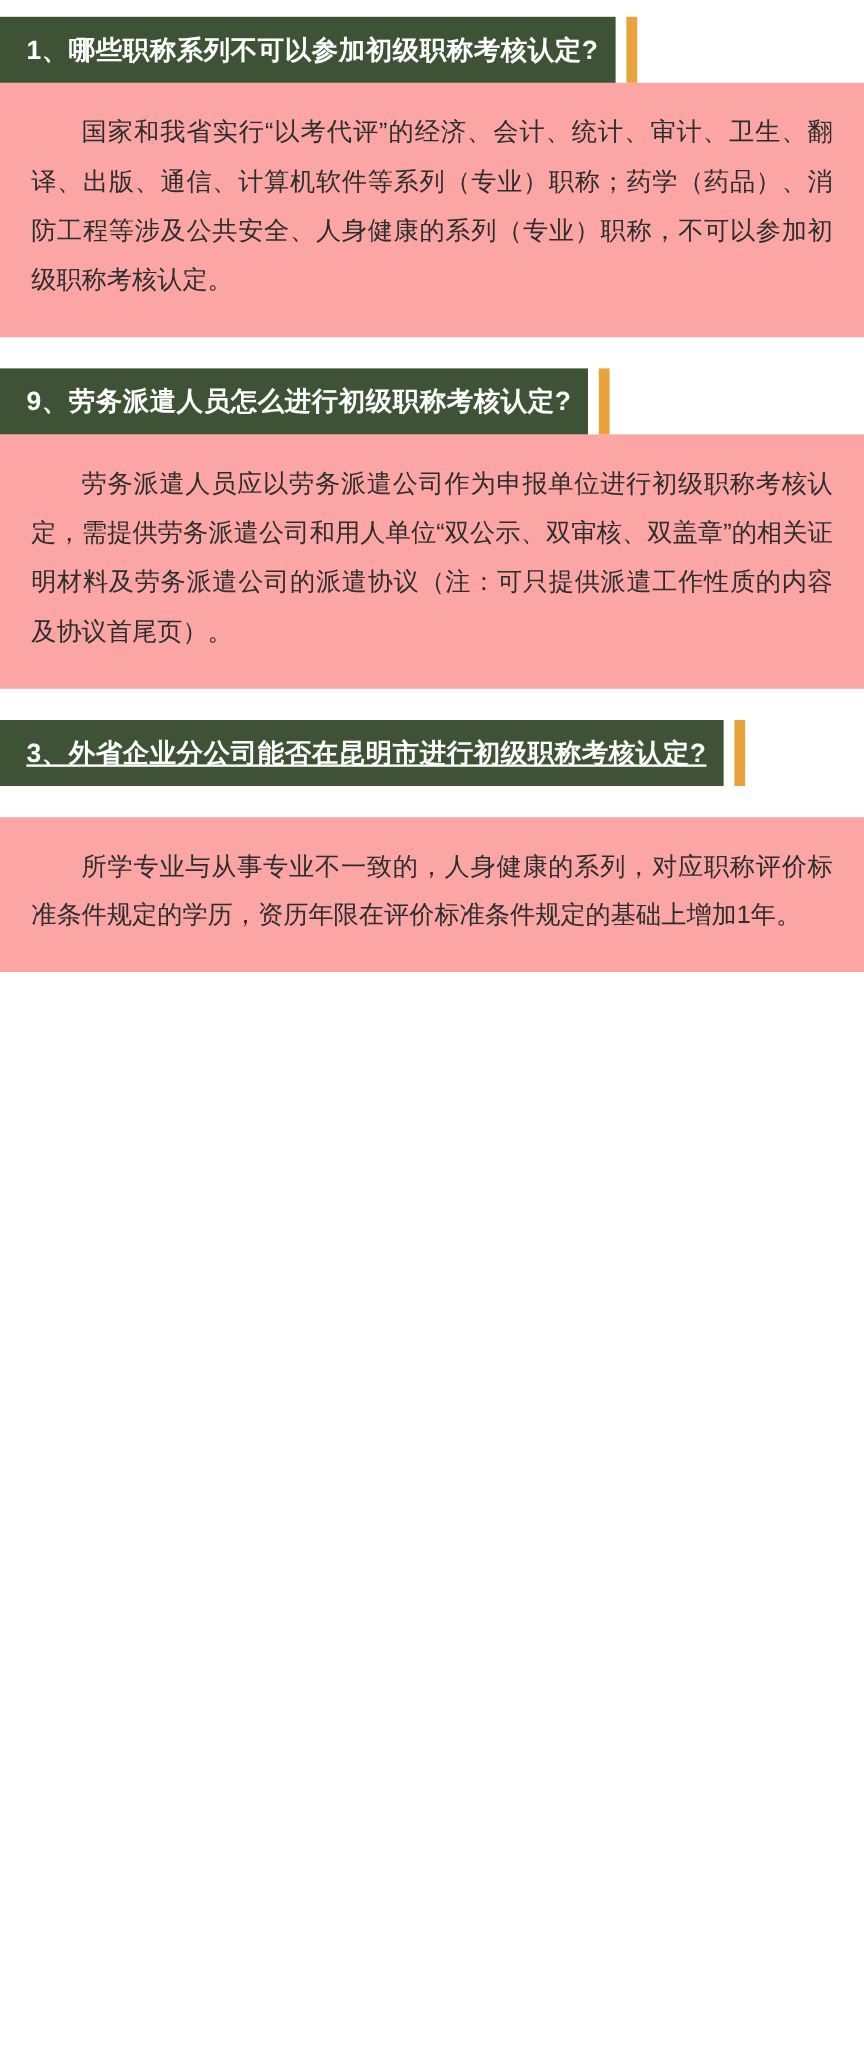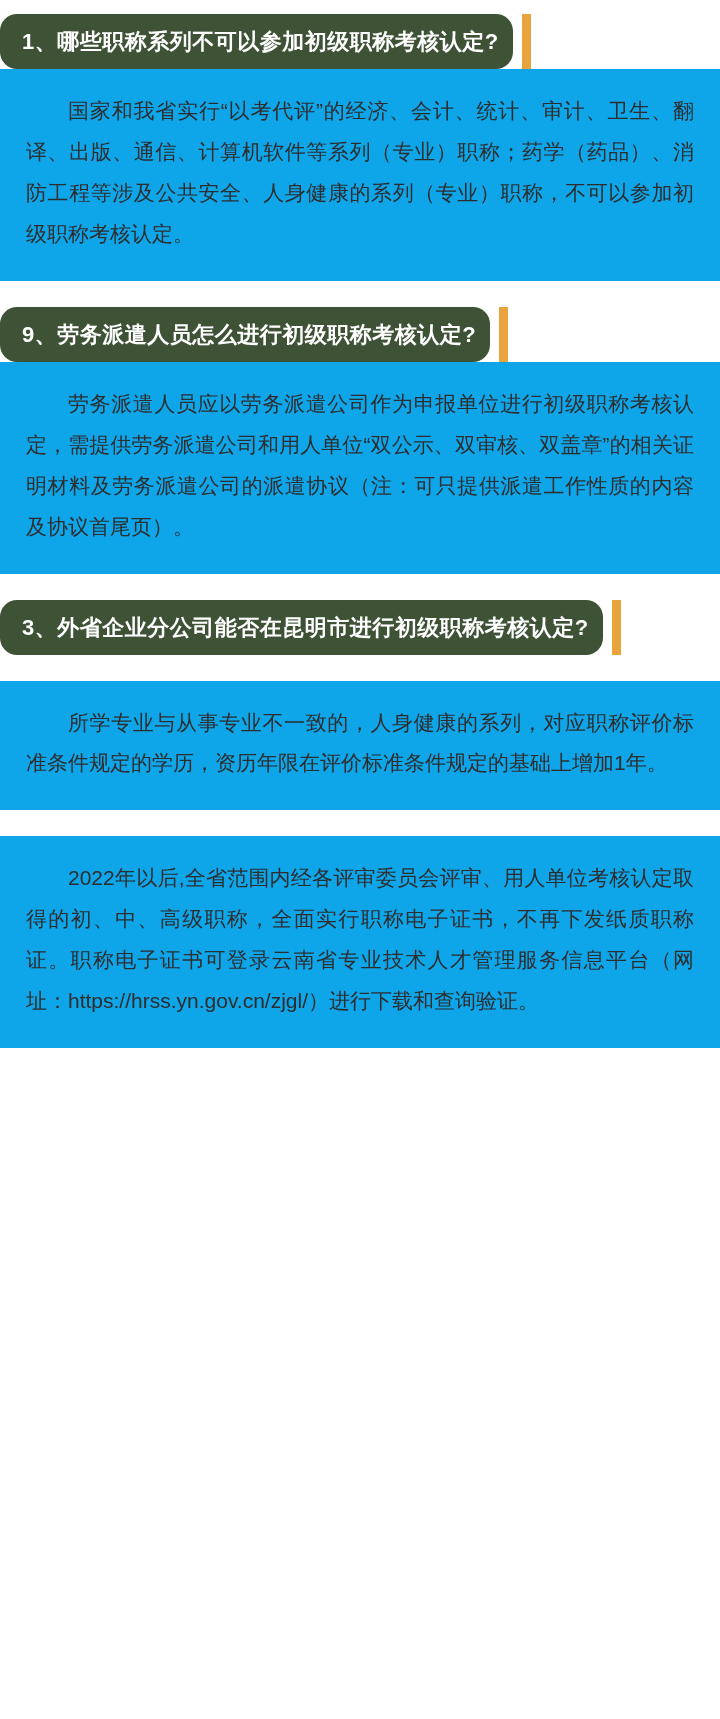--- a/index.html
+++ b/index.html
@@ -29,44 +29,44 @@
   .qa-head-text {
     background: #3e5236;
     color: #ffffff;
     font-size: 22px;
     font-weight: bold;
     line-height: 1.5;
     padding: 11px 14px 11px 22px;
     letter-spacing: 0.5px;
     max-width: 620px;
     box-sizing: border-box;
-    border-radius: 17px;
   }
   .qa-head-bar {
     width: 9px;
     background: #e8a33d;
     margin-left: 9px;
     flex: 0 0 auto;
   }
   .qa-body {
-    background: #0ea5e9;
+    background: #fca5a5;
     color: #2d2d2d;
     font-size: 21px;
     line-height: 1.95;
     padding: 22px 26px 26px 26px;
     text-align: justify;
     text-justify: inter-ideograph;
     box-sizing: border-box;
   }
   .qa-body p {
     margin: 0;
     text-indent: 2em;
   }
   .wide-head .qa-head-text {
     max-width: 646px;
+    text-decoration: underline;
   }
 </style>
 </head>
 <body>
 
 <div class="page">
 
   <div class="faq-block">
     <div class="qa-head">
       <div class="qa-head-text">1、哪些职称系列不可以参加初级职称考核认定?</div>
@@ -100,18 +100,15 @@
     </div>
     <div class="qa-body">
       <p>所学专业与从事专业不一致的，人身健康的系列，对应职称评价标准条件规定的学历，资历年限在评价标准条件规定的基础上增加1年。</p>
     </div>
   </div>
 
   <div class="faq-block">
     <div class="qa-head">
       <div class="qa-head-bar"></div>
     </div>
-    <div class="qa-body">
-      <p>2022年以后,全省范围内经各评审委员会评审、用人单位考核认定取得的初、中、高级职称，全面实行职称电子证书，不再下发纸质职称证。职称电子证书可登录云南省专业技术人才管理服务信息平台（网址：https://hrss.yn.gov.cn/zjgl/）进行下载和查询验证。</p>
-    </div>
   </div>
 
 </div>
 
 </body></html>

